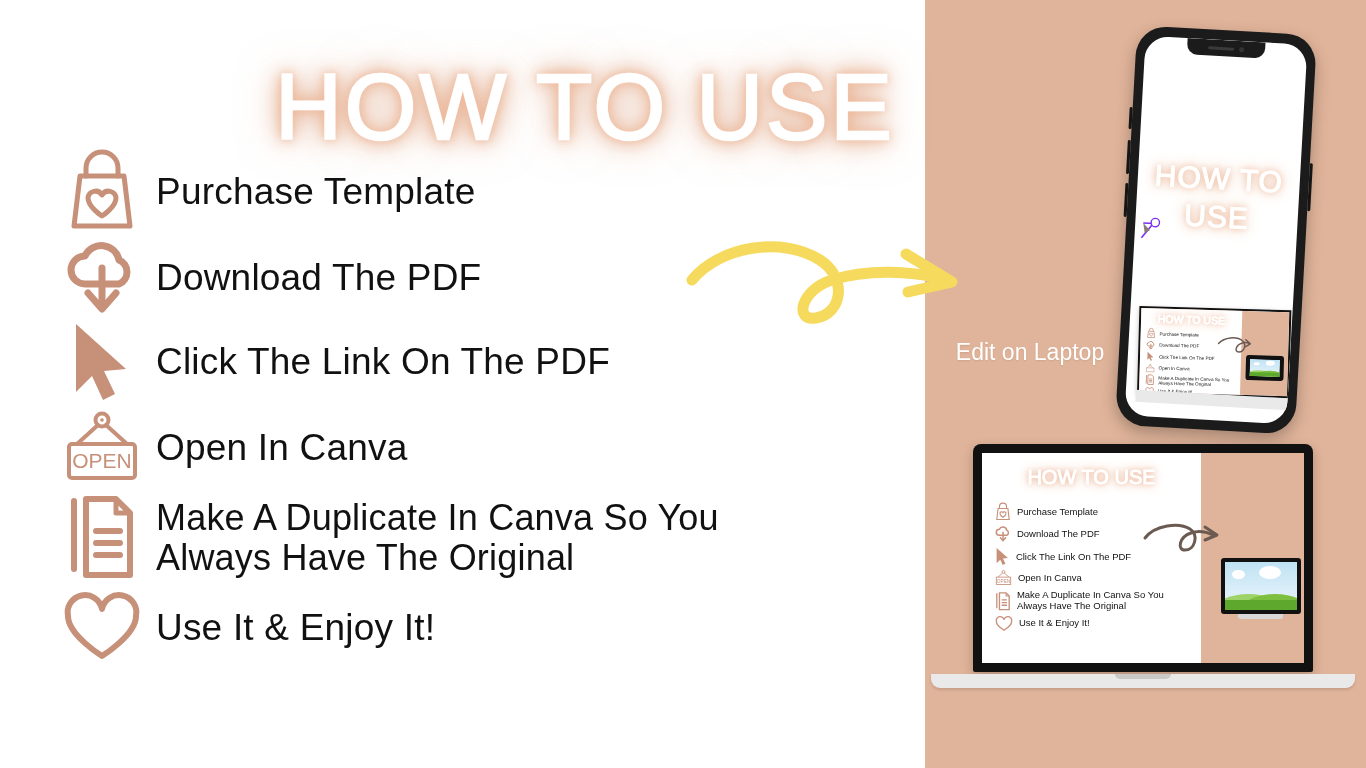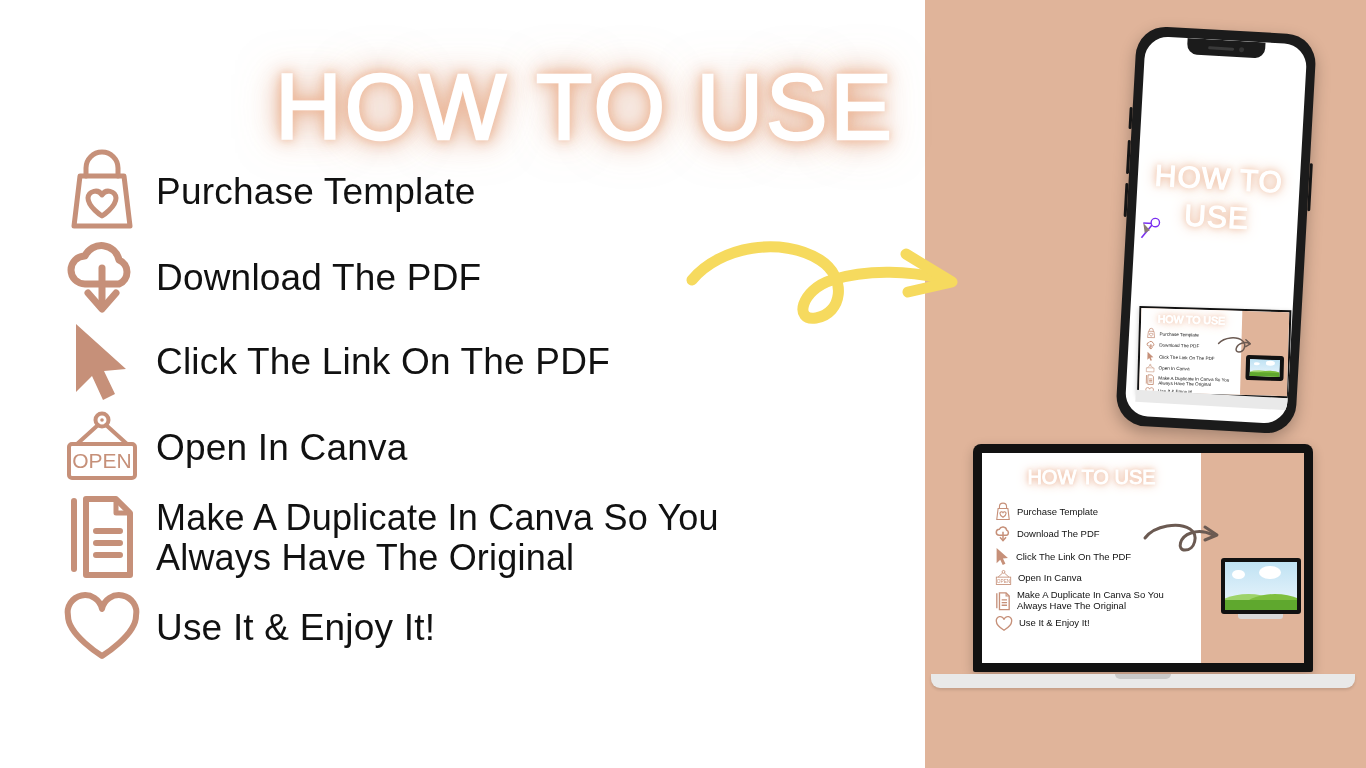--- a/index.html
+++ b/index.html
@@ -275,20 +275,21 @@
   </div>
 
   <div class="yellow-arrow">
     <svg width="300" height="100" viewBox="0 0 300 100">
       <path d="M2 42 C30 8 92 -2 130 22 C158 40 152 76 126 80 C104 84 110 52 142 42 C180 30 222 34 250 40" fill="none" stroke="#f6da5e" stroke-width="11" stroke-linecap="round"></path>
       <path d="M216 16 L262 44 L218 54" fill="none" stroke="#f6da5e" stroke-width="11" stroke-linecap="round" stroke-linejoin="round"></path>
     </svg>
   </div>
 
   <div class="edit-caption">
+    <div>Edit on Laptop</div>
   </div>
 
   <div class="phone">
     <div class="phone-body"></div>
     <div class="phone-btn pb-left1"></div>
     <div class="phone-btn pb-left2"></div>
     <div class="phone-btn pb-left3"></div>
     <div class="phone-btn pb-right"></div>
 
     <div class="phone-screen">

